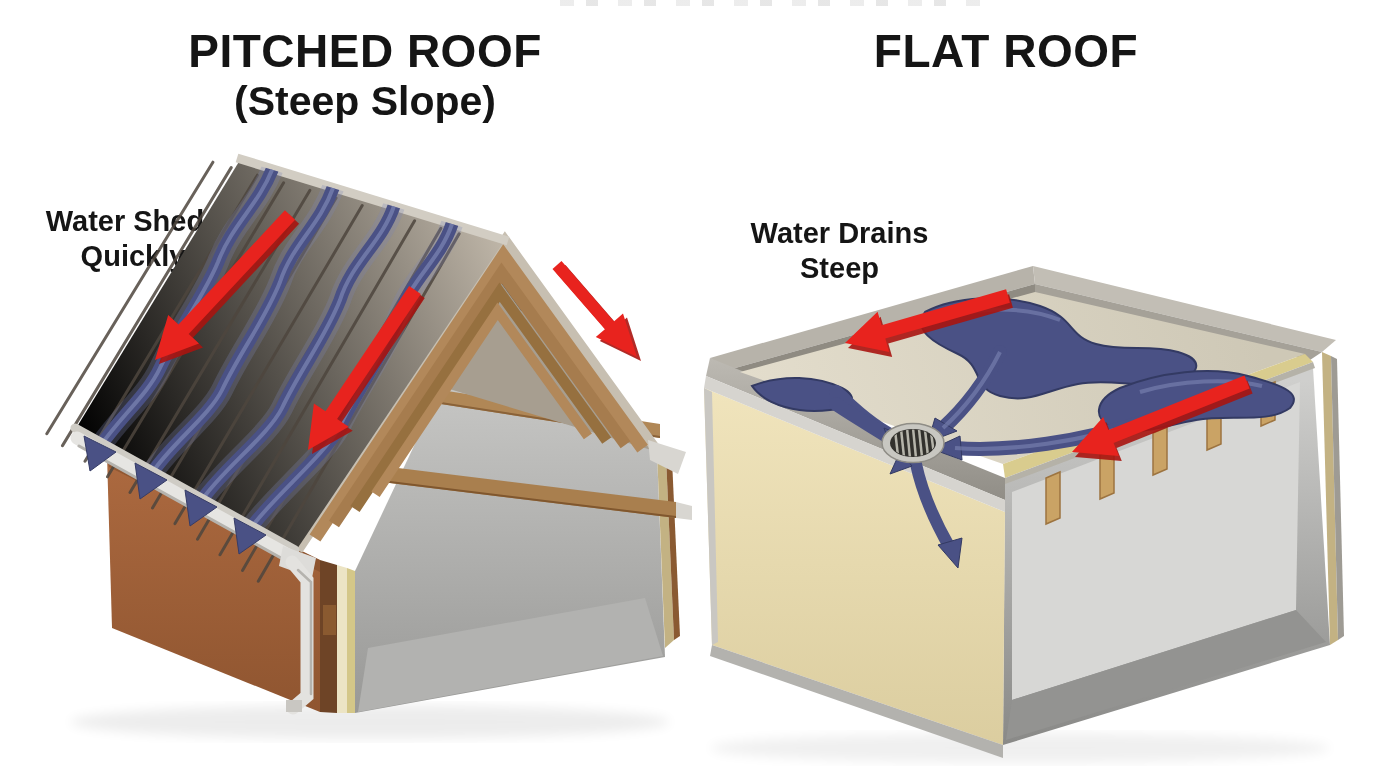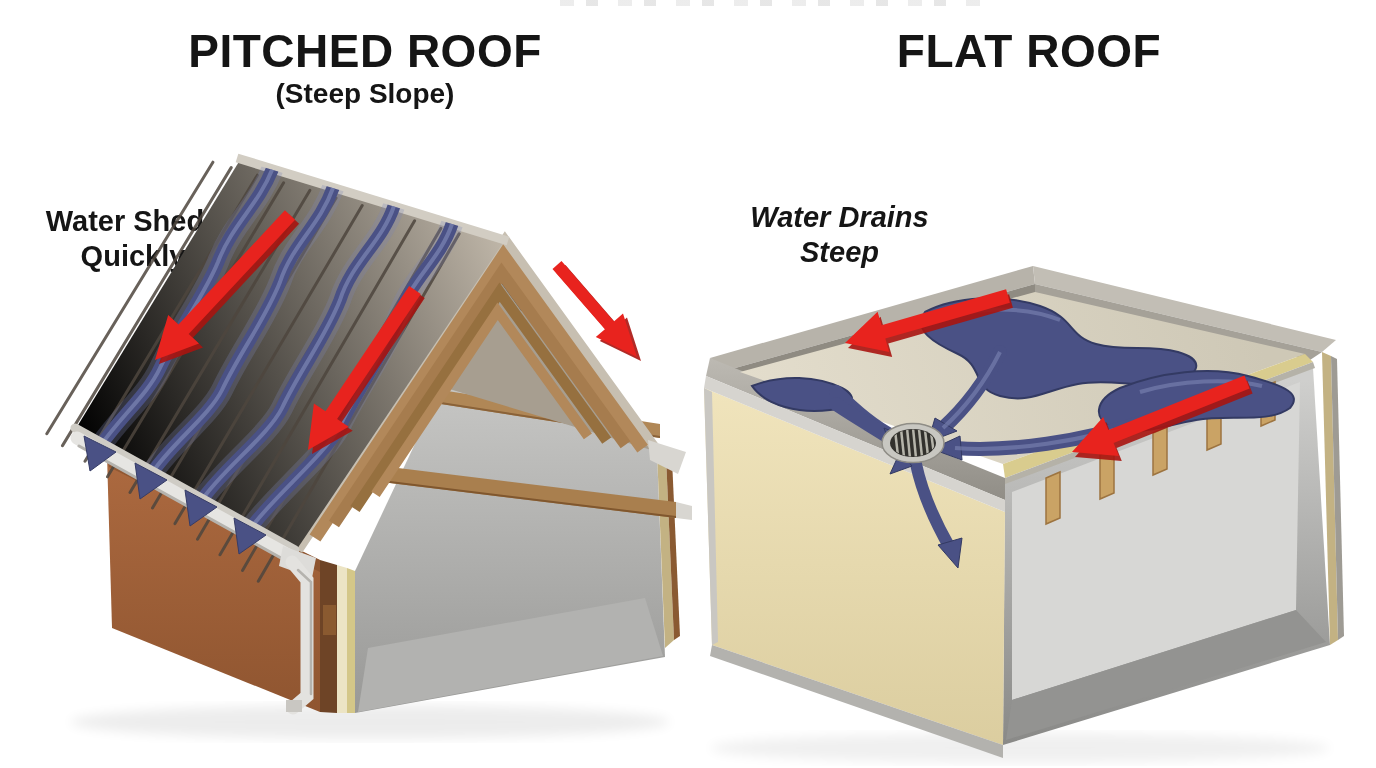--- a/index.html
+++ b/index.html
@@ -7,27 +7,27 @@
     --arrow-red:#e8231e; --arrow-red-dark:#a81410;
     --roof-tan:#b2a99b; --seam-dark:#4e463e;
     --wood:#b08756; --wall-brown:#a8663c; --wall-cream:#ecdfb6;
     --membrane:#ded8c7; --metal-gray:#b7b3aa; --title-black:#151515;
   }
   html,body{margin:0;padding:0;background:#fff;}
   .canvas{position:relative;width:1376px;height:768px;background:#ffffff;overflow:hidden;
           font-family:"Liberation Sans",sans-serif;}
   .panel-header{position:absolute;top:26px;text-align:center;color:var(--title-black);}
   .panel-header .title{font-size:46px;font-weight:700;letter-spacing:0.5px;line-height:1.1;}
-  .panel-header .subtitle{font-size:28px;font-weight:700;line-height:1.2;}
+  .panel-header .subtitle{font-size:41px;font-weight:700;line-height:1.2;}
   .panel-header.left{left:40px;width:650px;}
-  .panel-header.right{left:704px;width:650px;}
+  .panel-header.right{left:681px;width:650px;}
   .annotation{position:absolute;text-align:center;font-size:29px;font-weight:700;
               line-height:1.2;color:var(--title-black);}
   .annotation.left{left:18px;top:204px;width:230px;}
-  .annotation.right{left:722px;top:200px;width:235px;font-style:italic;}
+  .annotation.right{left:722px;top:216px;width:235px;}
   svg{position:absolute;}
   #pitched-svg{left:30px;top:140px;}
   #flat-svg{left:690px;top:250px;}
   .fill-water{fill:var(--water-blue);}
   .stroke-water{stroke:var(--water-blue);}
   .stroke-water-light{stroke:var(--water-light);}
   .fill-red{fill:var(--arrow-red);}
   .fill-red-dark{fill:var(--arrow-red-dark);}
   .top-remnant{position:absolute;top:0;left:560px;width:430px;height:6px;opacity:.18;
     background:repeating-linear-gradient(90deg,#999 0 14px,#fff 14px 26px,#777 26px 38px,#fff 38px 58px);}

